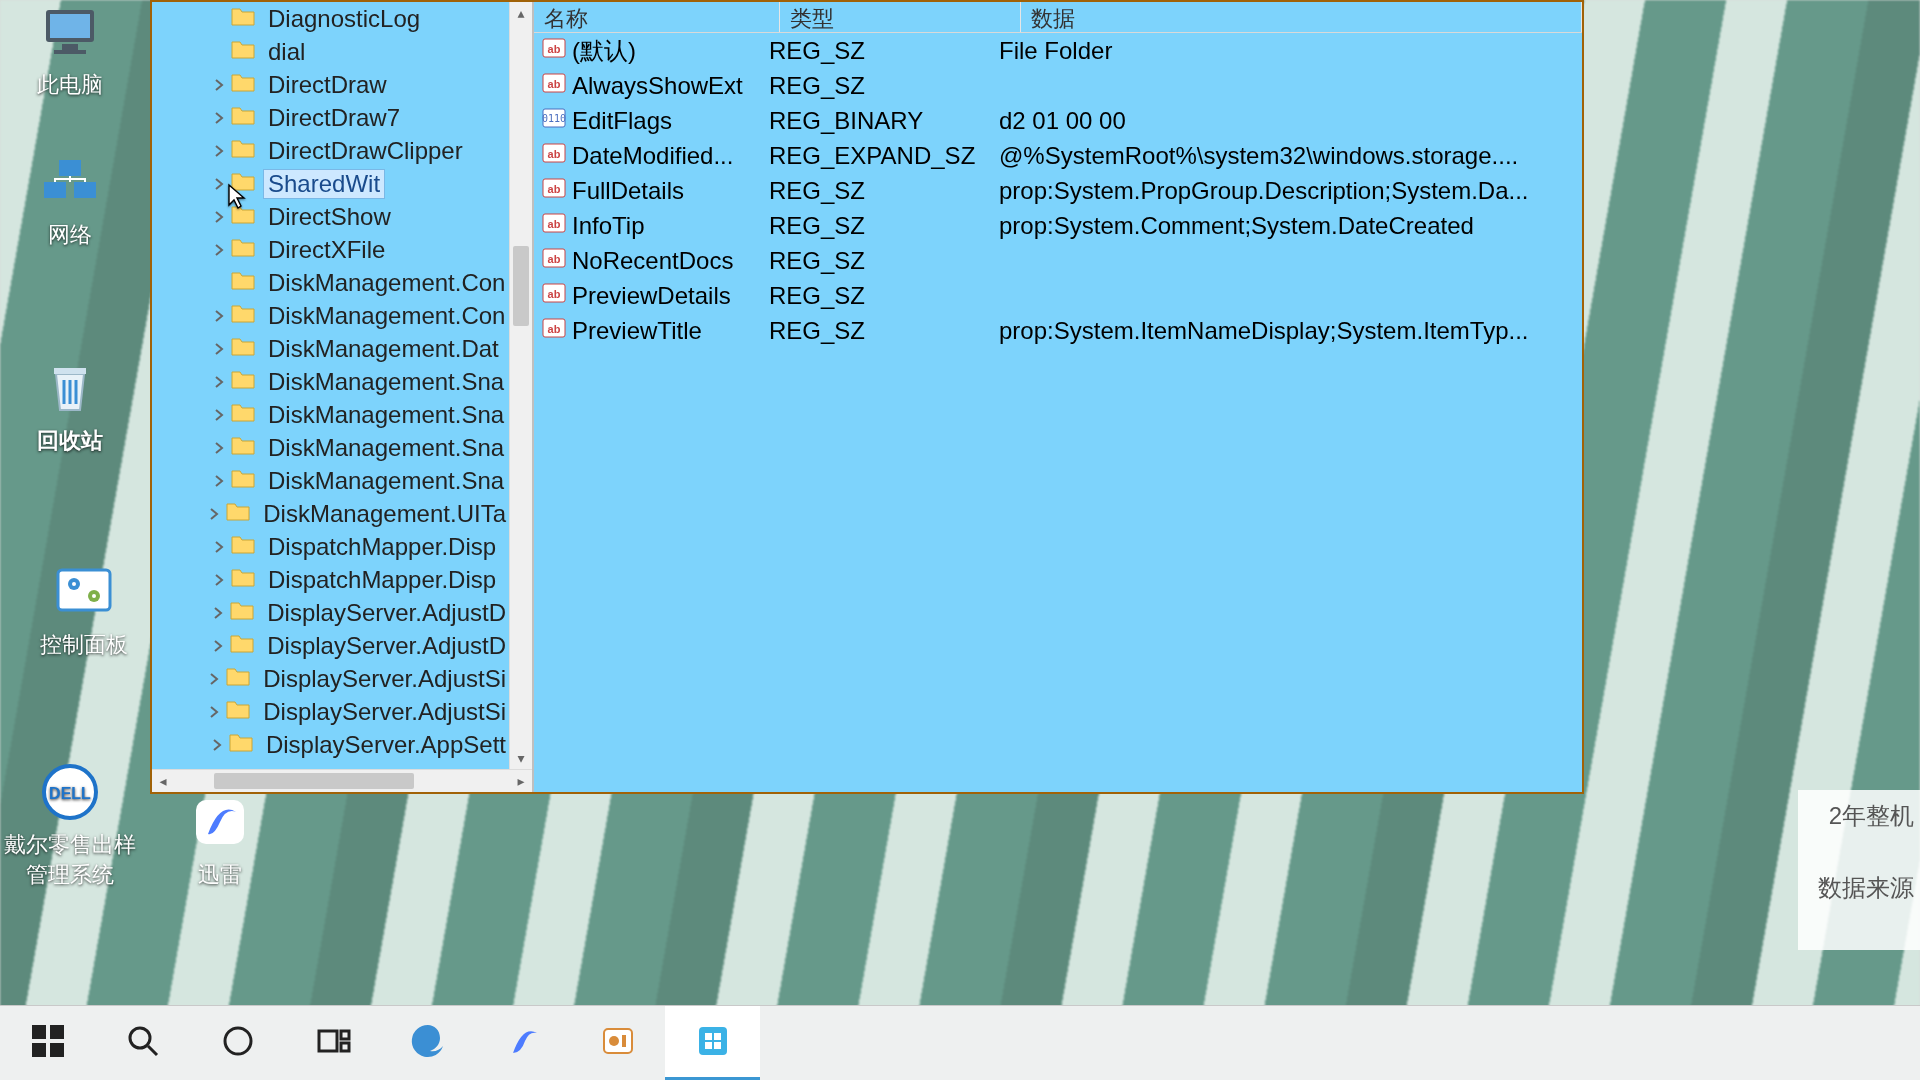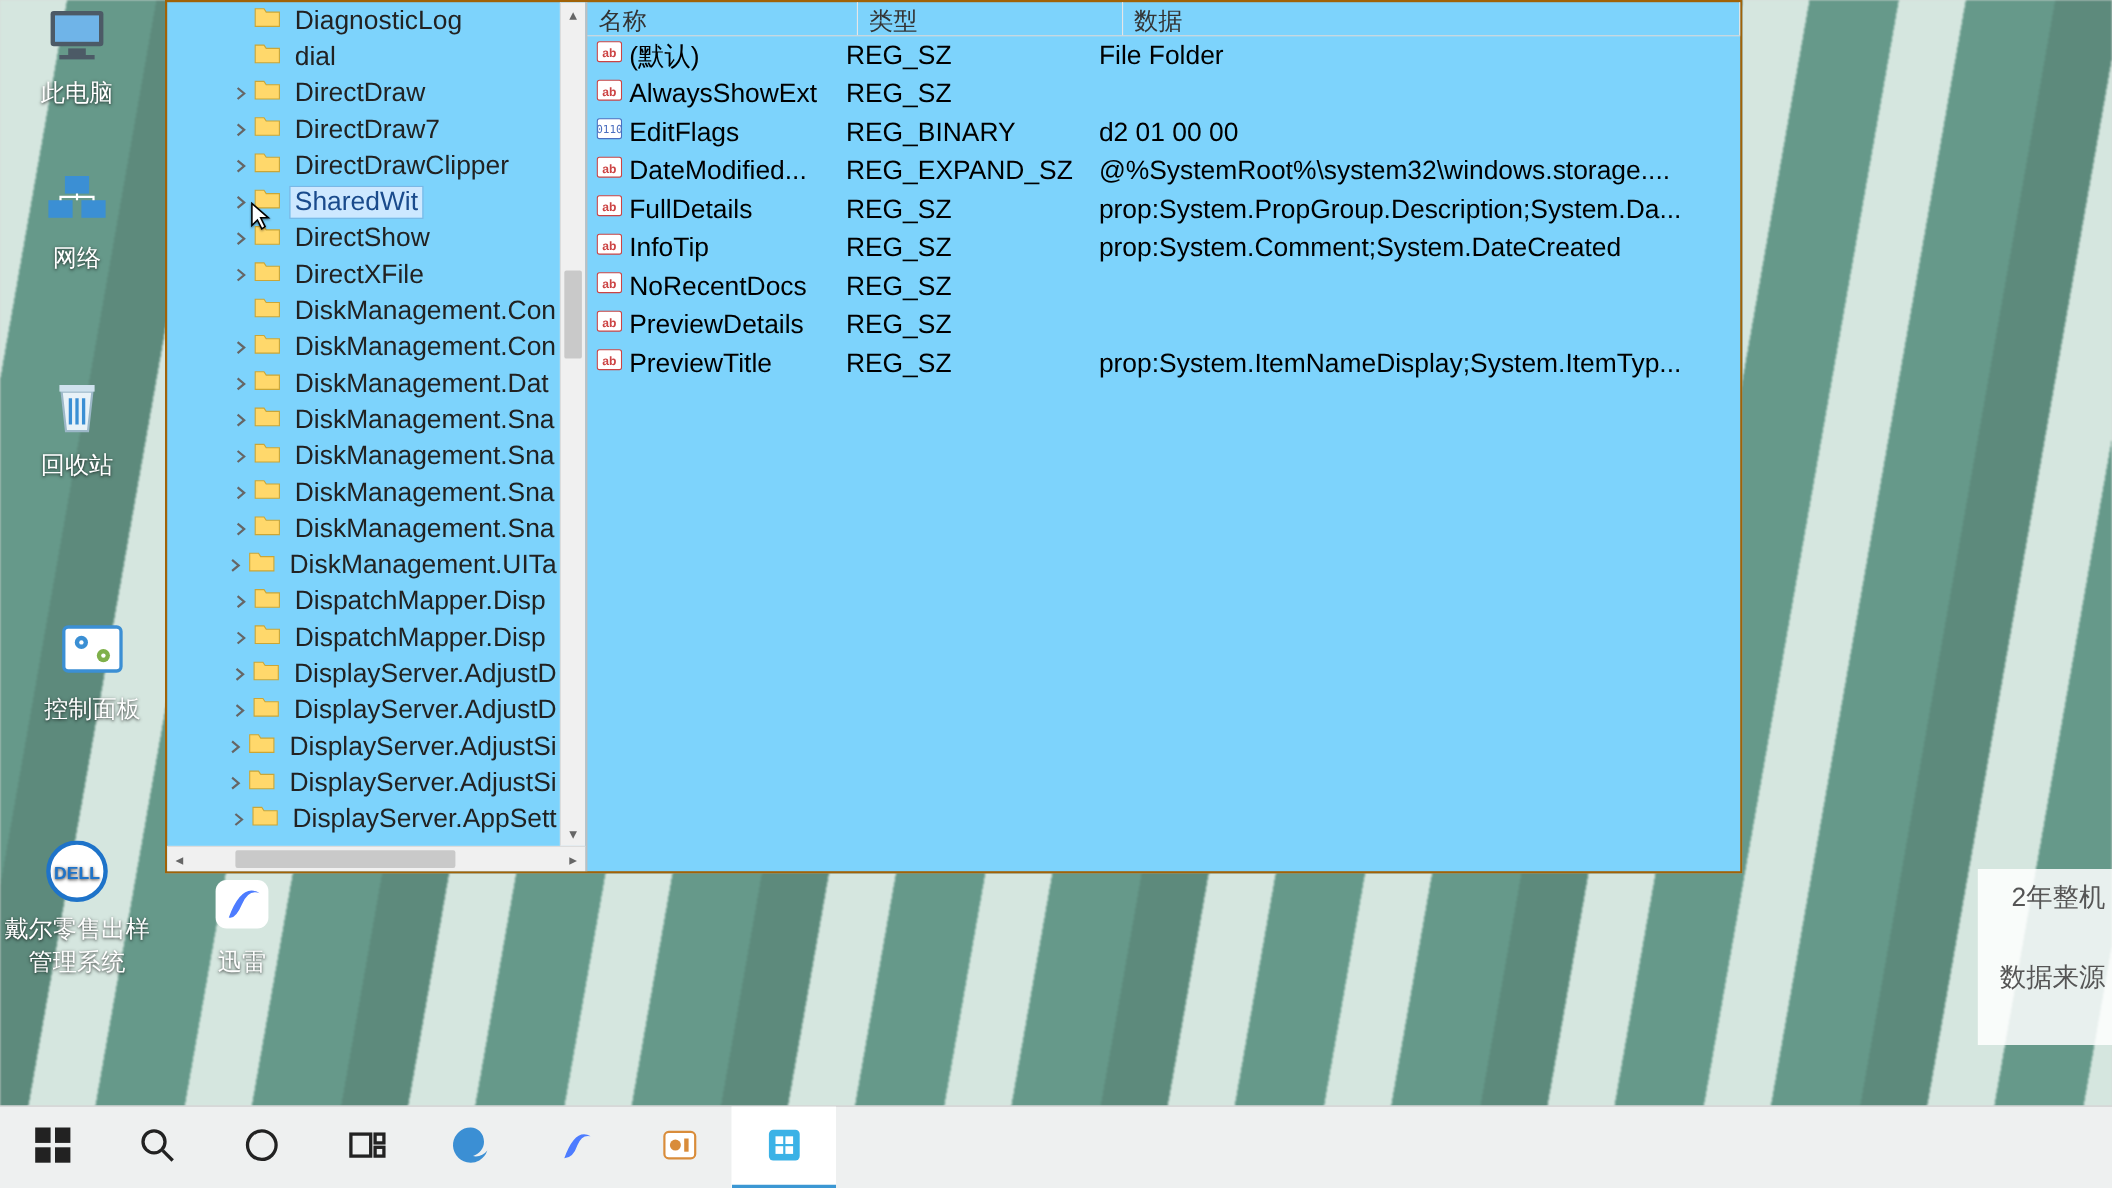--- a/index.html
+++ b/index.html
@@ -87,21 +87,21 @@
       <div class="iconbox">
         <svg viewBox="0 0 64 56">
           <rect x="6" y="28" width="22" height="16" fill="#3b8fd4"></rect>
           <rect x="36" y="28" width="22" height="16" fill="#3b8fd4"></rect>
           <rect x="21" y="6" width="22" height="16" fill="#3b8fd4"></rect>
           <path d="M32 22v6M17 28v-3h30v3" stroke="#fff" stroke-width="2" fill="none"></path>
         </svg>
       </div>
       <div>网络</div>
     </div>
-    <div class="dicon" style="left: 0px; top: 338px;">
+    <div class="dicon" style="left: 0px; top: 356px; font-weight: bold;">
       <div class="iconbox">
         <svg viewBox="0 0 64 56">
           <path d="M18 14h28l-4 36H22z" fill="#e8f2f8" stroke="#9cb8c8" stroke-width="2"></path>
           <rect x="16" y="8" width="32" height="6" fill="#cfe2ee"></rect>
           <path d="M26 20v24M32 20v24M38 20v24" stroke="#3b8fd4" stroke-width="3"></path>
         </svg>
       </div>
       <div>回收站</div>
     </div>
     <div class="dicon" style="left: 0px; top: 560px; margin-left: 14px;">

